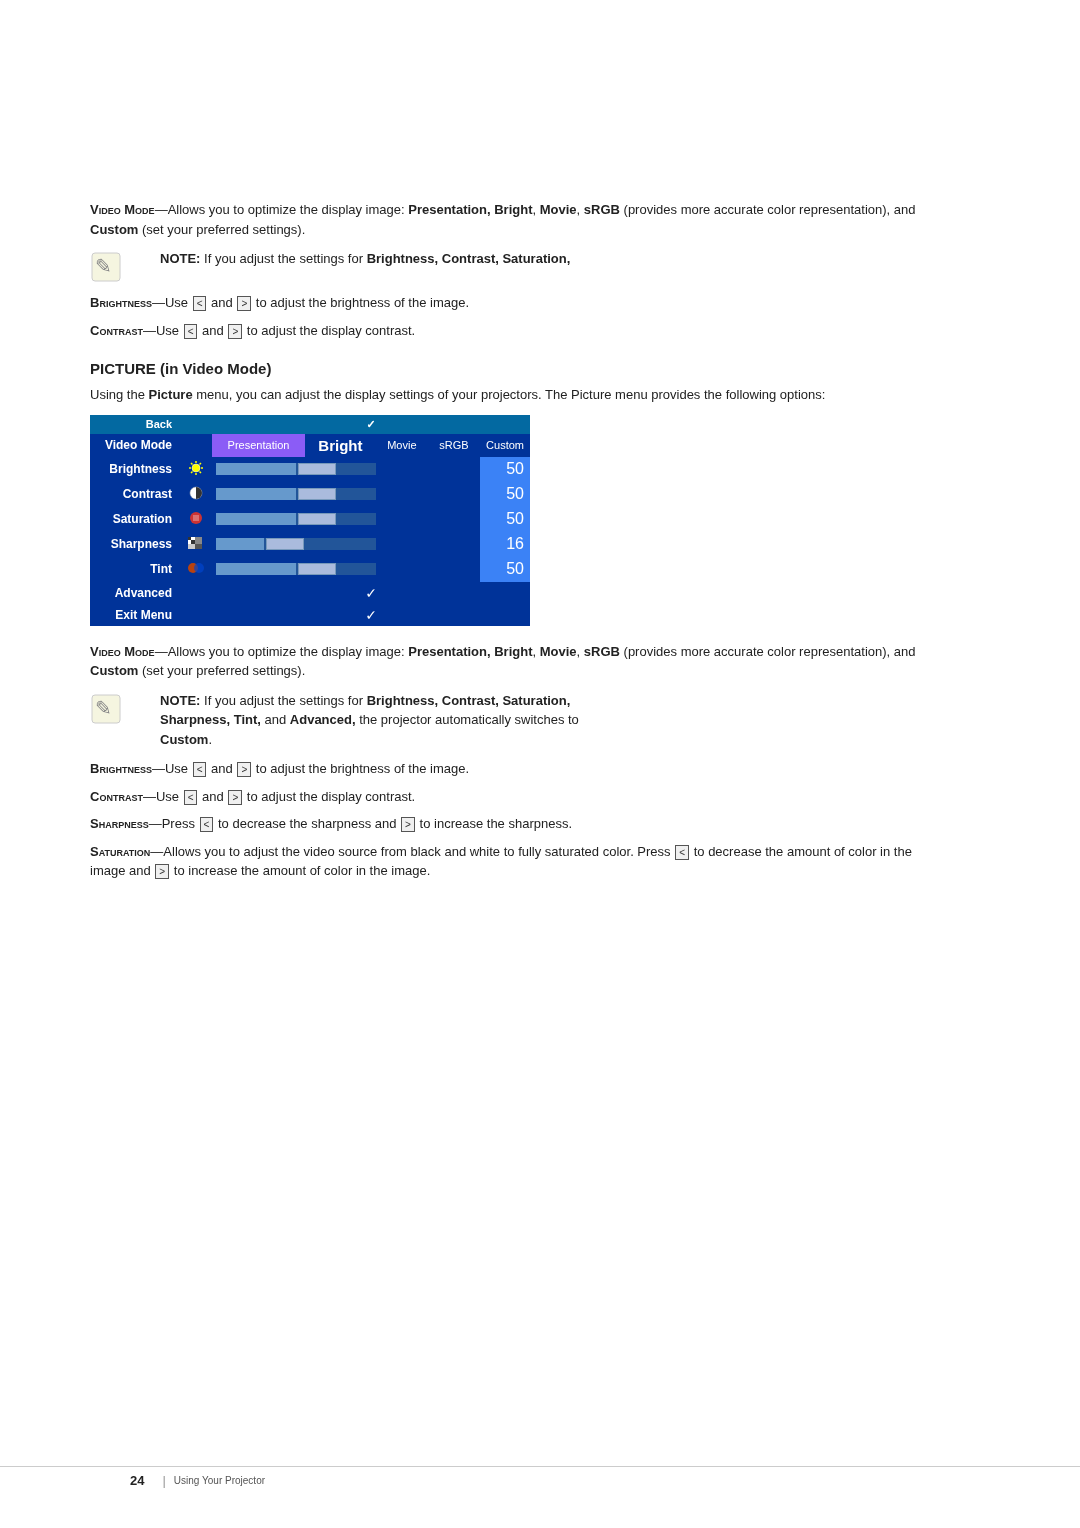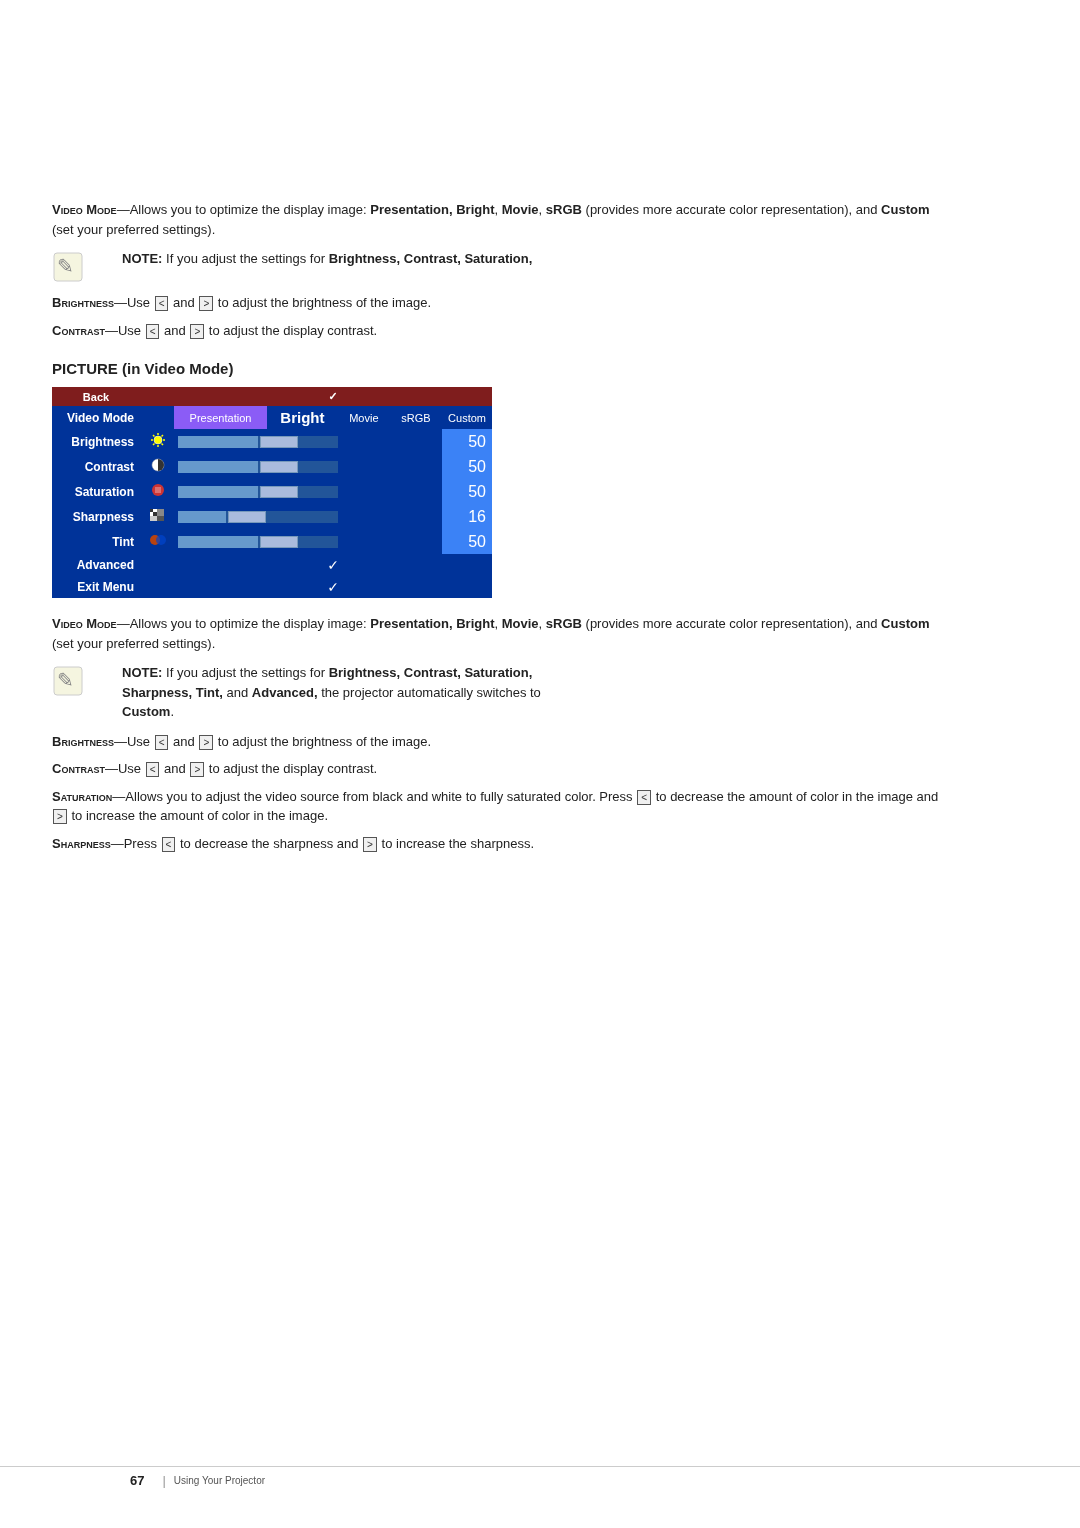--- a/index.html
+++ b/index.html
@@ -8,21 +8,21 @@
       font-family: Arial, Helvetica, sans-serif;
       font-size: 13px;
       color: #222;
       width: 1080px;
       min-height: 1528px;
       padding: 0;
     }
     .page {
       width: 1080px;
       min-height: 1528px;
-      padding: 200px 130px 80px 52px;
+      padding: 200px 130px 80px 90px;
       position: relative;
     }
 
     
     .small-caps-bold {
       font-variant: small-caps;
       font-weight: bold;
       font-size: 13px;
     }
 
@@ -66,25 +66,24 @@
     .picture-table {
       border-collapse: collapse;
       width: 440px;
       font-size: 12px;
     }
     .picture-table td {
       padding: 3px 6px;
       vertical-align: middle;
     }
     .picture-table .header-row td {
-      background: #7f1d1d;
+      background: #0369a1;
       color: #fff;
       font-weight: bold;
       font-size: 11px;
-      text-align: center;
     }
     .picture-table .label-col {
       background: #003399;
       color: #fff;
       font-weight: bold;
       text-align: right;
       width: 90px;
       padding-right: 8px;
     }
     .picture-table .bar-cell {
@@ -192,20 +191,23 @@
     <span class="small-caps-bold">Brightness</span><span>—Use </span><span class="bracket">&lt;</span><span> and </span><span class="bracket">&gt;</span><span> to adjust the brightness of the image.</span>
   </p>
 
   <p>
     <span class="small-caps-bold">Contrast</span><span>—Use </span><span class="bracket">&lt;</span><span> and </span><span class="bracket">&gt;</span><span> to adjust the display contrast.</span>
   </p>
 
 
   <h2 class="section-heading">PICTURE (in Video Mode)</h2>
 
+  <p>
+    <span>Using the </span><strong>Picture</strong><span> menu, you can adjust the display settings of your projectors. The Picture menu provides the following options:</span>
+  </p>
 
   <div class="picture-table-wrapper">
     <table class="picture-table">
 
       <tbody>
           <tr class="header-row">
         <td class="label-col">Back</td>
         <td></td>
         <td class="checkmark-cell" colspan="5">✓</td>
       </tr>
@@ -353,26 +355,26 @@
 
   <p>
     <span class="small-caps-bold">Brightness</span><span>—Use </span><span class="bracket">&lt;</span><span> and </span><span class="bracket">&gt;</span><span> to adjust the brightness of the image.</span>
   </p>
 
   <p>
     <span class="small-caps-bold">Contrast</span><span>—Use </span><span class="bracket">&lt;</span><span> and </span><span class="bracket">&gt;</span><span> to adjust the display contrast.</span>
   </p>
 
   <p>
+    <span class="small-caps-bold">Sharpness</span><span>—Press </span><span class="bracket">&lt;</span><span> to decrease the sharpness and </span><span class="bracket">&gt;</span><span> to increase the sharpness.</span>
+  </p>
+
+  <p>
     <span class="small-caps-bold">Saturation</span><span>—Allows you to adjust the video source from black and white to fully saturated color. Press </span><span class="bracket">&lt;</span><span> to decrease the amount of color in the image and </span><span class="bracket">&gt;</span><span> to increase the amount of color in the image.</span>
   </p>
 
-  <p>
-    <span class="small-caps-bold">Sharpness</span><span>—Press </span><span class="bracket">&lt;</span><span> to decrease the sharpness and </span><span class="bracket">&gt;</span><span> to increase the sharpness.</span>
-  </p>
-
   <div class="footer">
-    <span class="footer-page">67</span>
+    <span class="footer-page">24</span>
     <span class="footer-sep">|</span>
     <span class="footer-text">Using Your Projector</span>
   </div>
 
 </div>
 
 </body></html>

